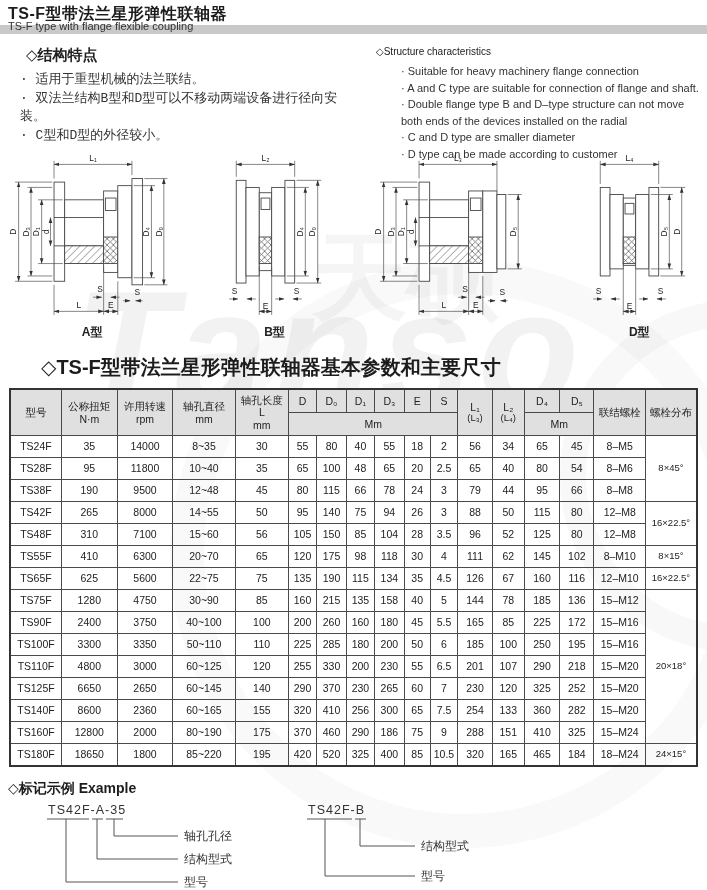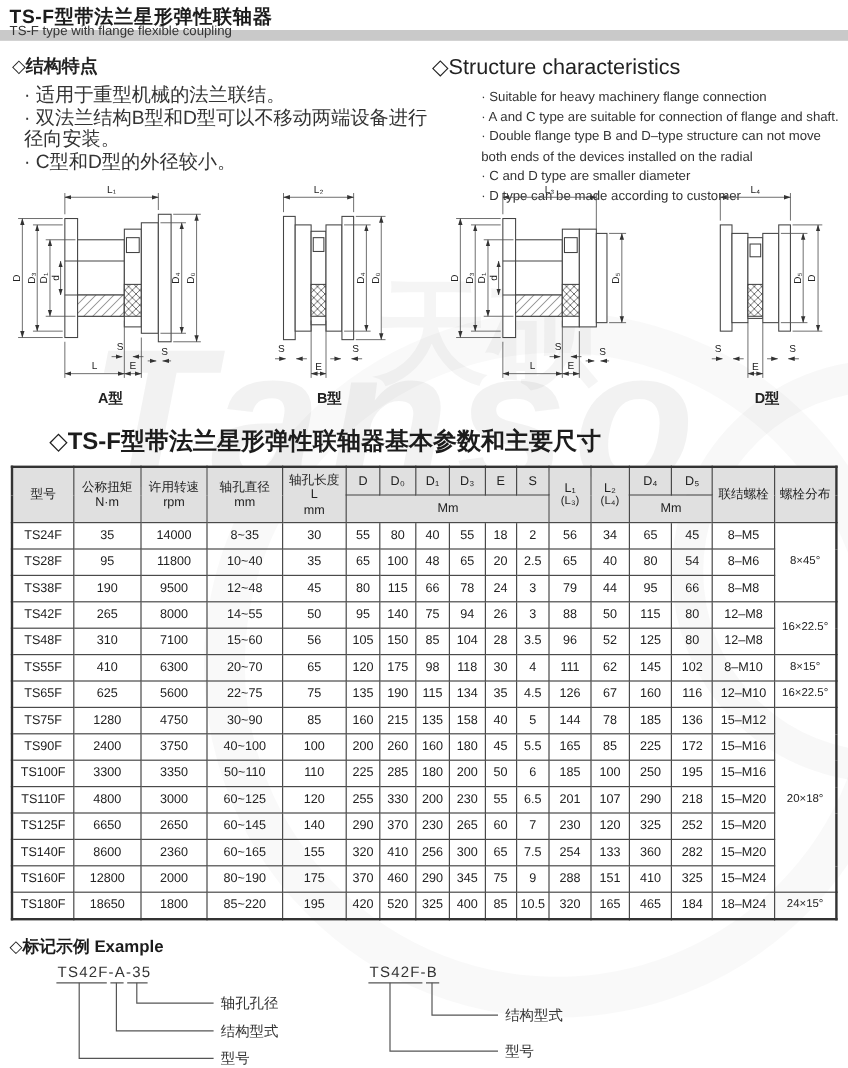--- a/index.html
+++ b/index.html
@@ -17,25 +17,25 @@
   .wm-cn{position:absolute;left:312px;top:215px;font-size:95px;font-weight:bold;color:rgba(90,90,90,0.06);
          z-index:0;pointer-events:none;}
   .ring{position:absolute;border-radius:50%;z-index:0;pointer-events:none;}
   .ring1{left:170px;top:260px;width:520px;height:520px;border:34px solid rgba(80,80,80,0.035);}
   .ring2{left:560px;top:300px;width:300px;height:300px;border:26px solid rgba(80,80,80,0.04);}
 
   
   .feat{position:absolute;top:46px;z-index:2;}
   .feat-cn{left:10px;width:348px;}
   .feat-en{left:360px;width:344px;}
-  .feat h2{margin:0 0 6px 0;font-size:15px;color:#222;}
+  .feat h2{margin:0 0 6px 16px;font-size:15px;color:#222;}
   .feat-cn h2{font-weight:bold;}
-  .feat-en h2{font-weight:normal;font-size:18px;}
+  .feat-en h2{font-weight:normal;font-size:10px;}
   .feat ul{list-style:none;margin:0;padding:0 0 0 10px;}
-  .feat-cn li{font-size:16px;line-height:18.5px;color:#333;}
+  .feat-cn li{font-size:13px;line-height:18.5px;color:#333;font-family:Liberation Mono, monospace;}
   .feat-en li{font-size:11px;line-height:16.5px;color:#333;margin-left:31px;}
   .feat li::before{content:"· ";}
 
   
   .diagrams{position:absolute;left:0px;top:152px;width:707px;height:196px;display:flex;
             justify-content:space-between;padding:0 8px;box-sizing:border-box;z-index:2;}
   figure.dia-fig{margin:0;text-align:center;}
   svg.dia{display:block;height:170px;}
   .dia-cap{font-size:12px;font-weight:bold;color:#222;margin-top:2px;}
   .dimtxt{font-size:9.5px;fill:#222;}
@@ -624,21 +624,21 @@
           </tr>
           <tr>
             <td class="model">TS160F</td>
             <td class="">12800</td>
             <td class="">2000</td>
             <td class="">80~190</td>
             <td class="">175</td>
             <td class="">370</td>
             <td class="">460</td>
             <td class="">290</td>
-            <td class="">345</td>
+            <td class="">186</td>
             <td class="">75</td>
             <td class="">9</td>
             <td class="">288</td>
             <td class="">151</td>
             <td class="">410</td>
             <td class="">325</td>
             <td class="">15–M24</td>
           </tr>
           <tr>
             <td class="model">TS180F</td>

